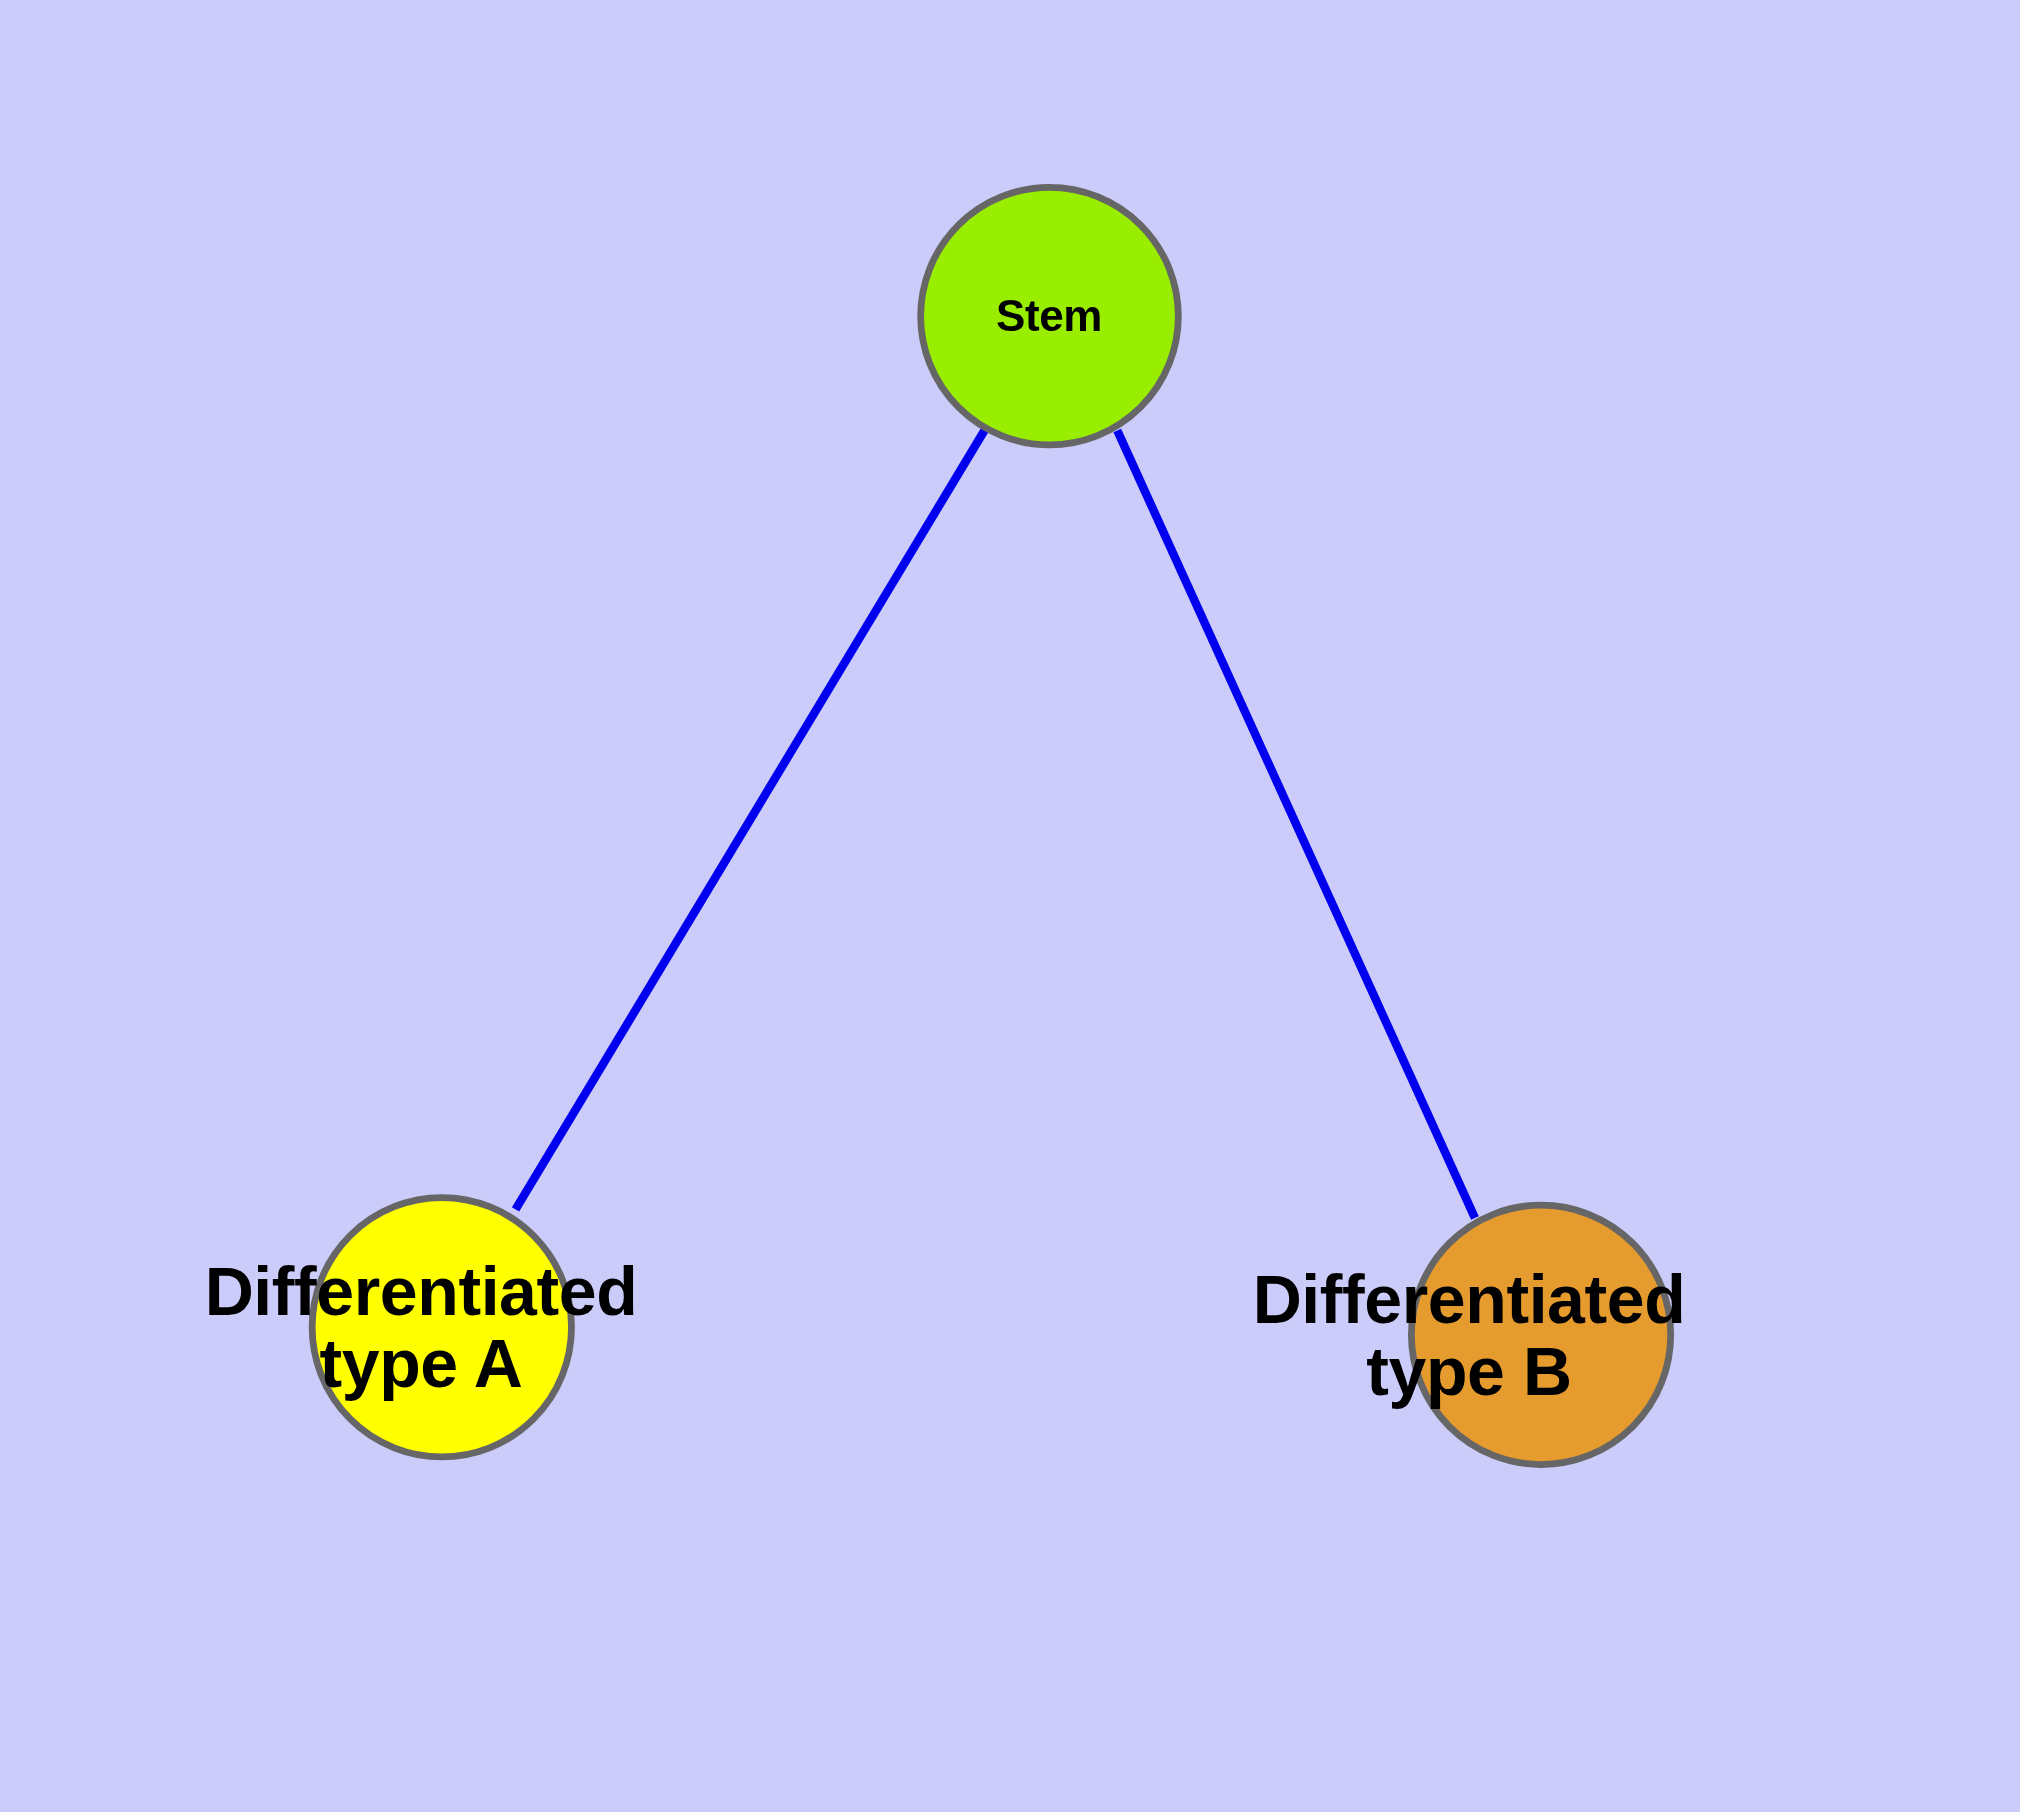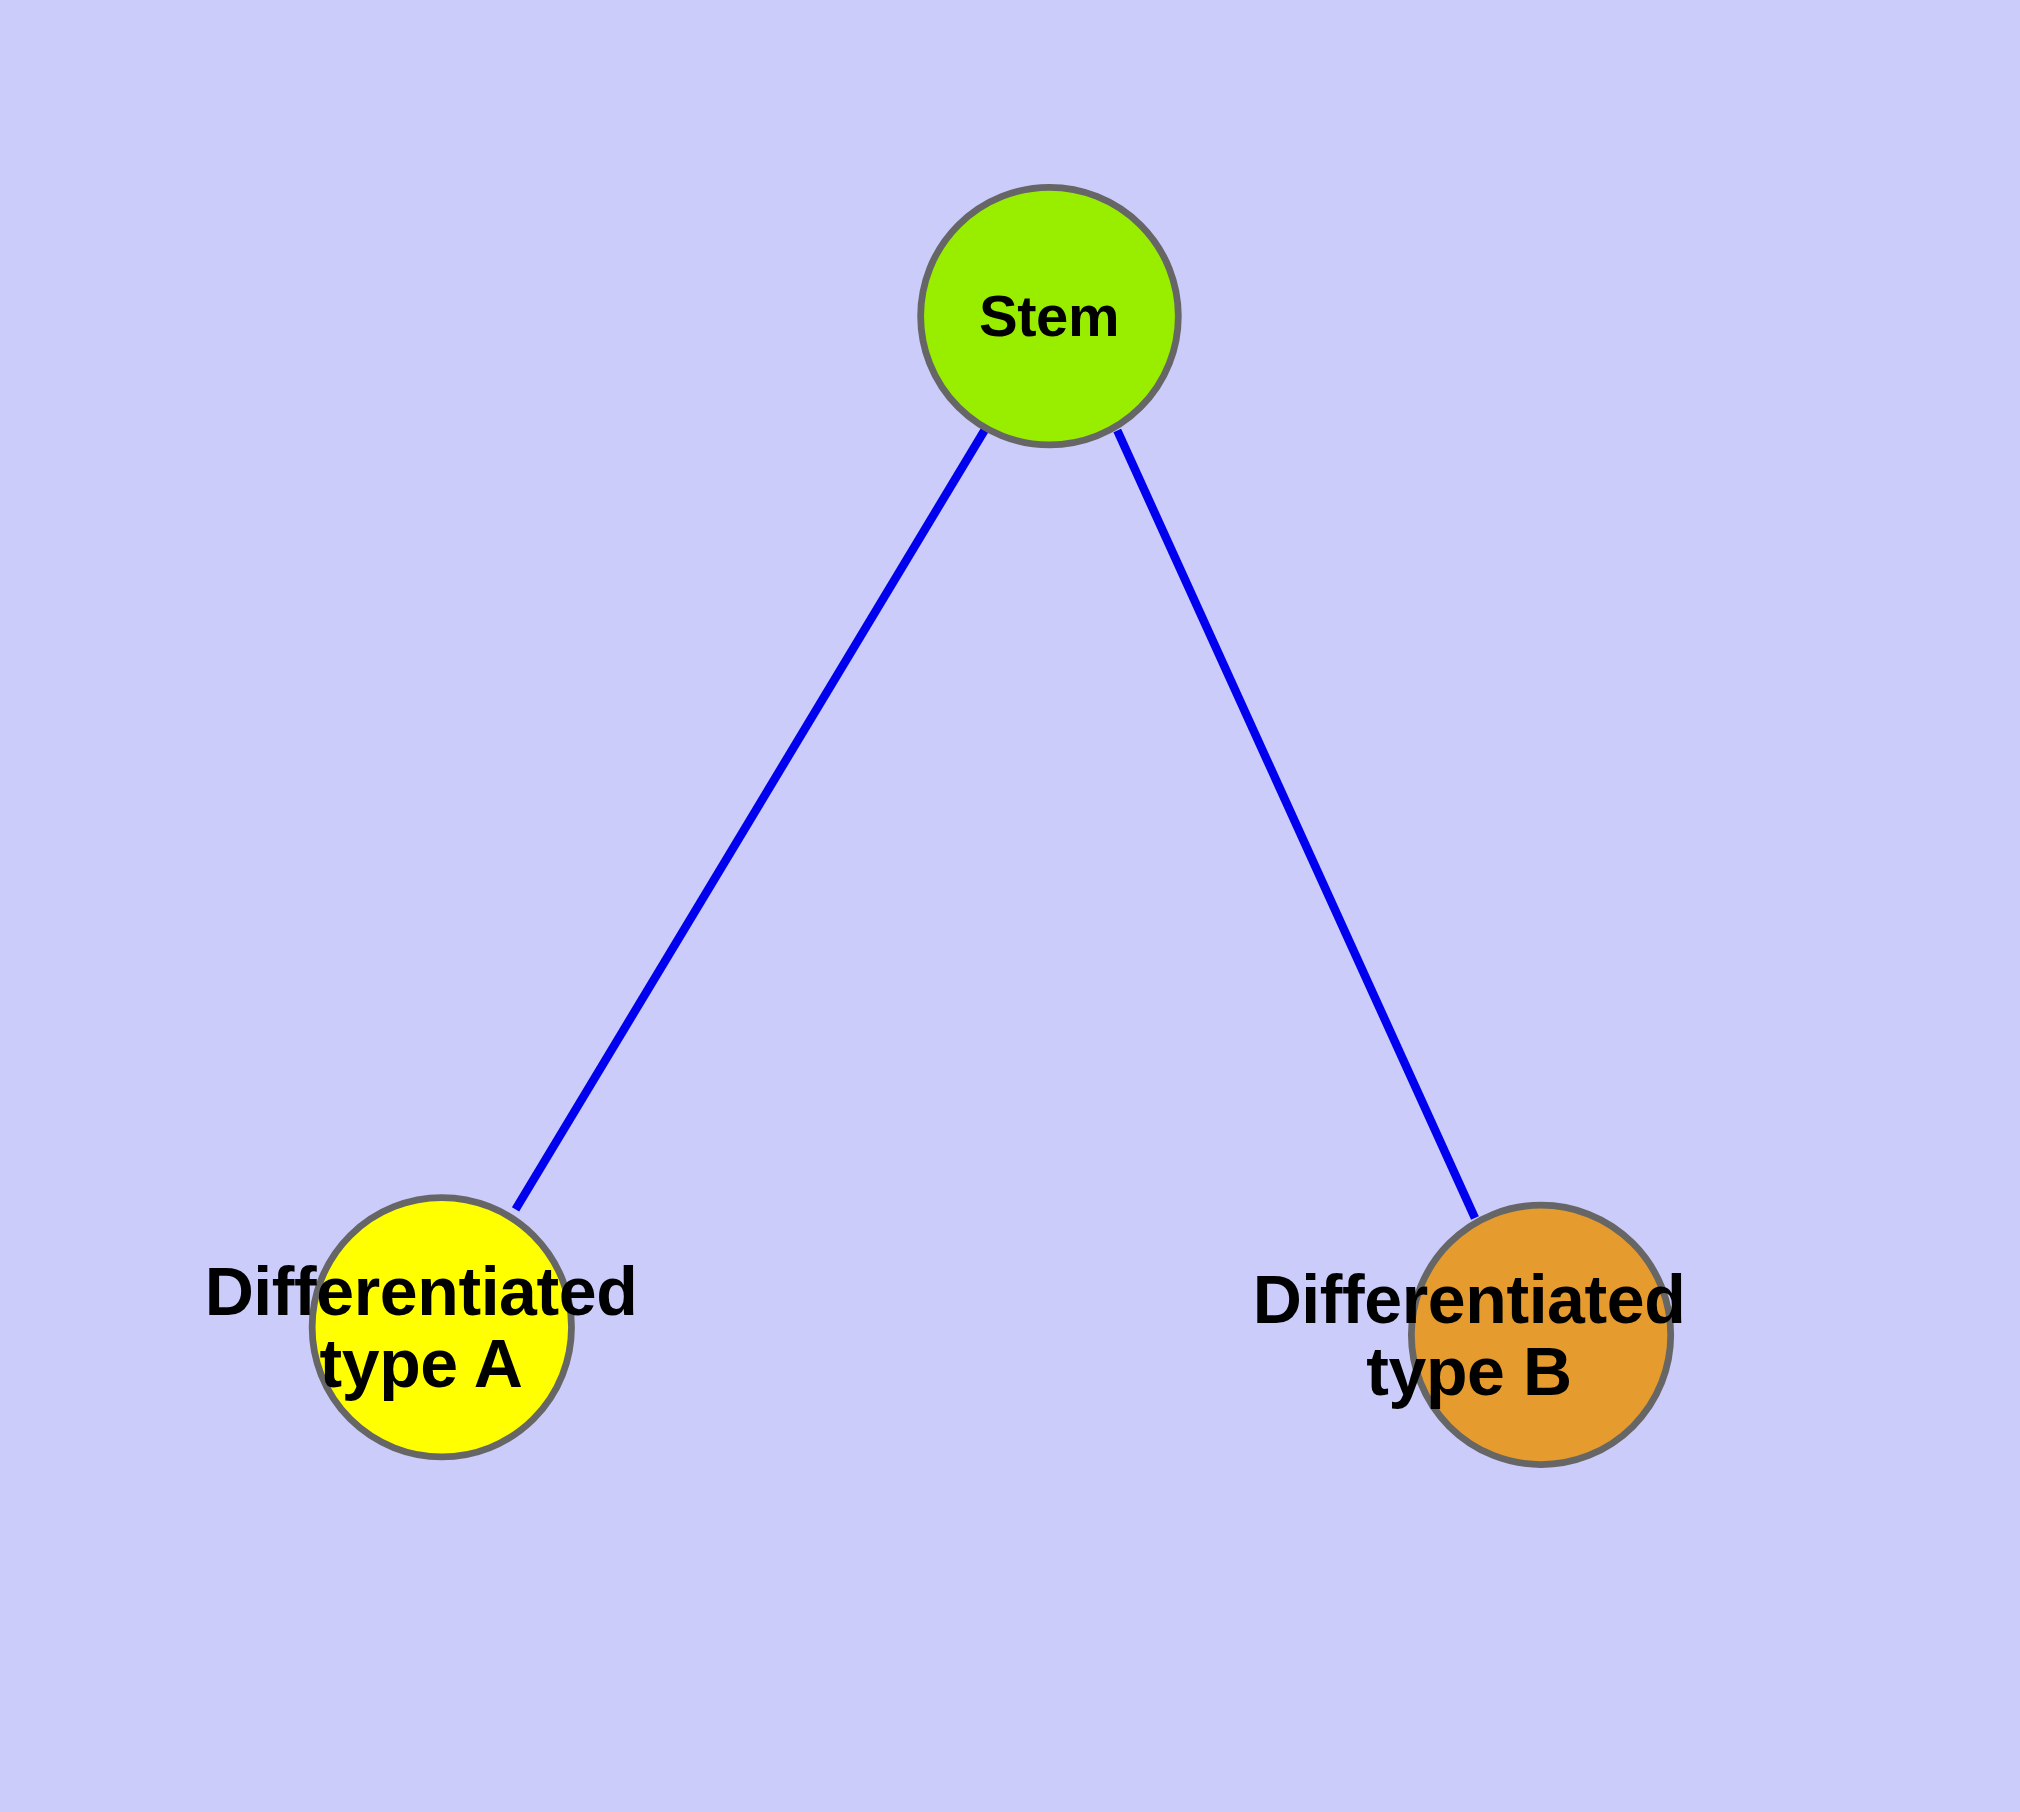--- a/index.html
+++ b/index.html
@@ -27,21 +27,21 @@
     text-align: center;
     font-family: "Liberation Sans", sans-serif;
     font-weight: bold;
     color: #000000;
     line-height: 1.06;
     white-space: pre;
     pointer-events: none;
     letter-spacing: -0.4px;
   }
   #label-stem {
-    font-size: 58px;
+    font-size: 44px;
     left: 1049px;
     top: 316px;
     transform: translate(-50%, -50%);
   }
   #label-diff-a {
     font-size: 68px;
     left: 421px;
     top: 1327px;
     transform: translate(-50%, -50%);
   }

